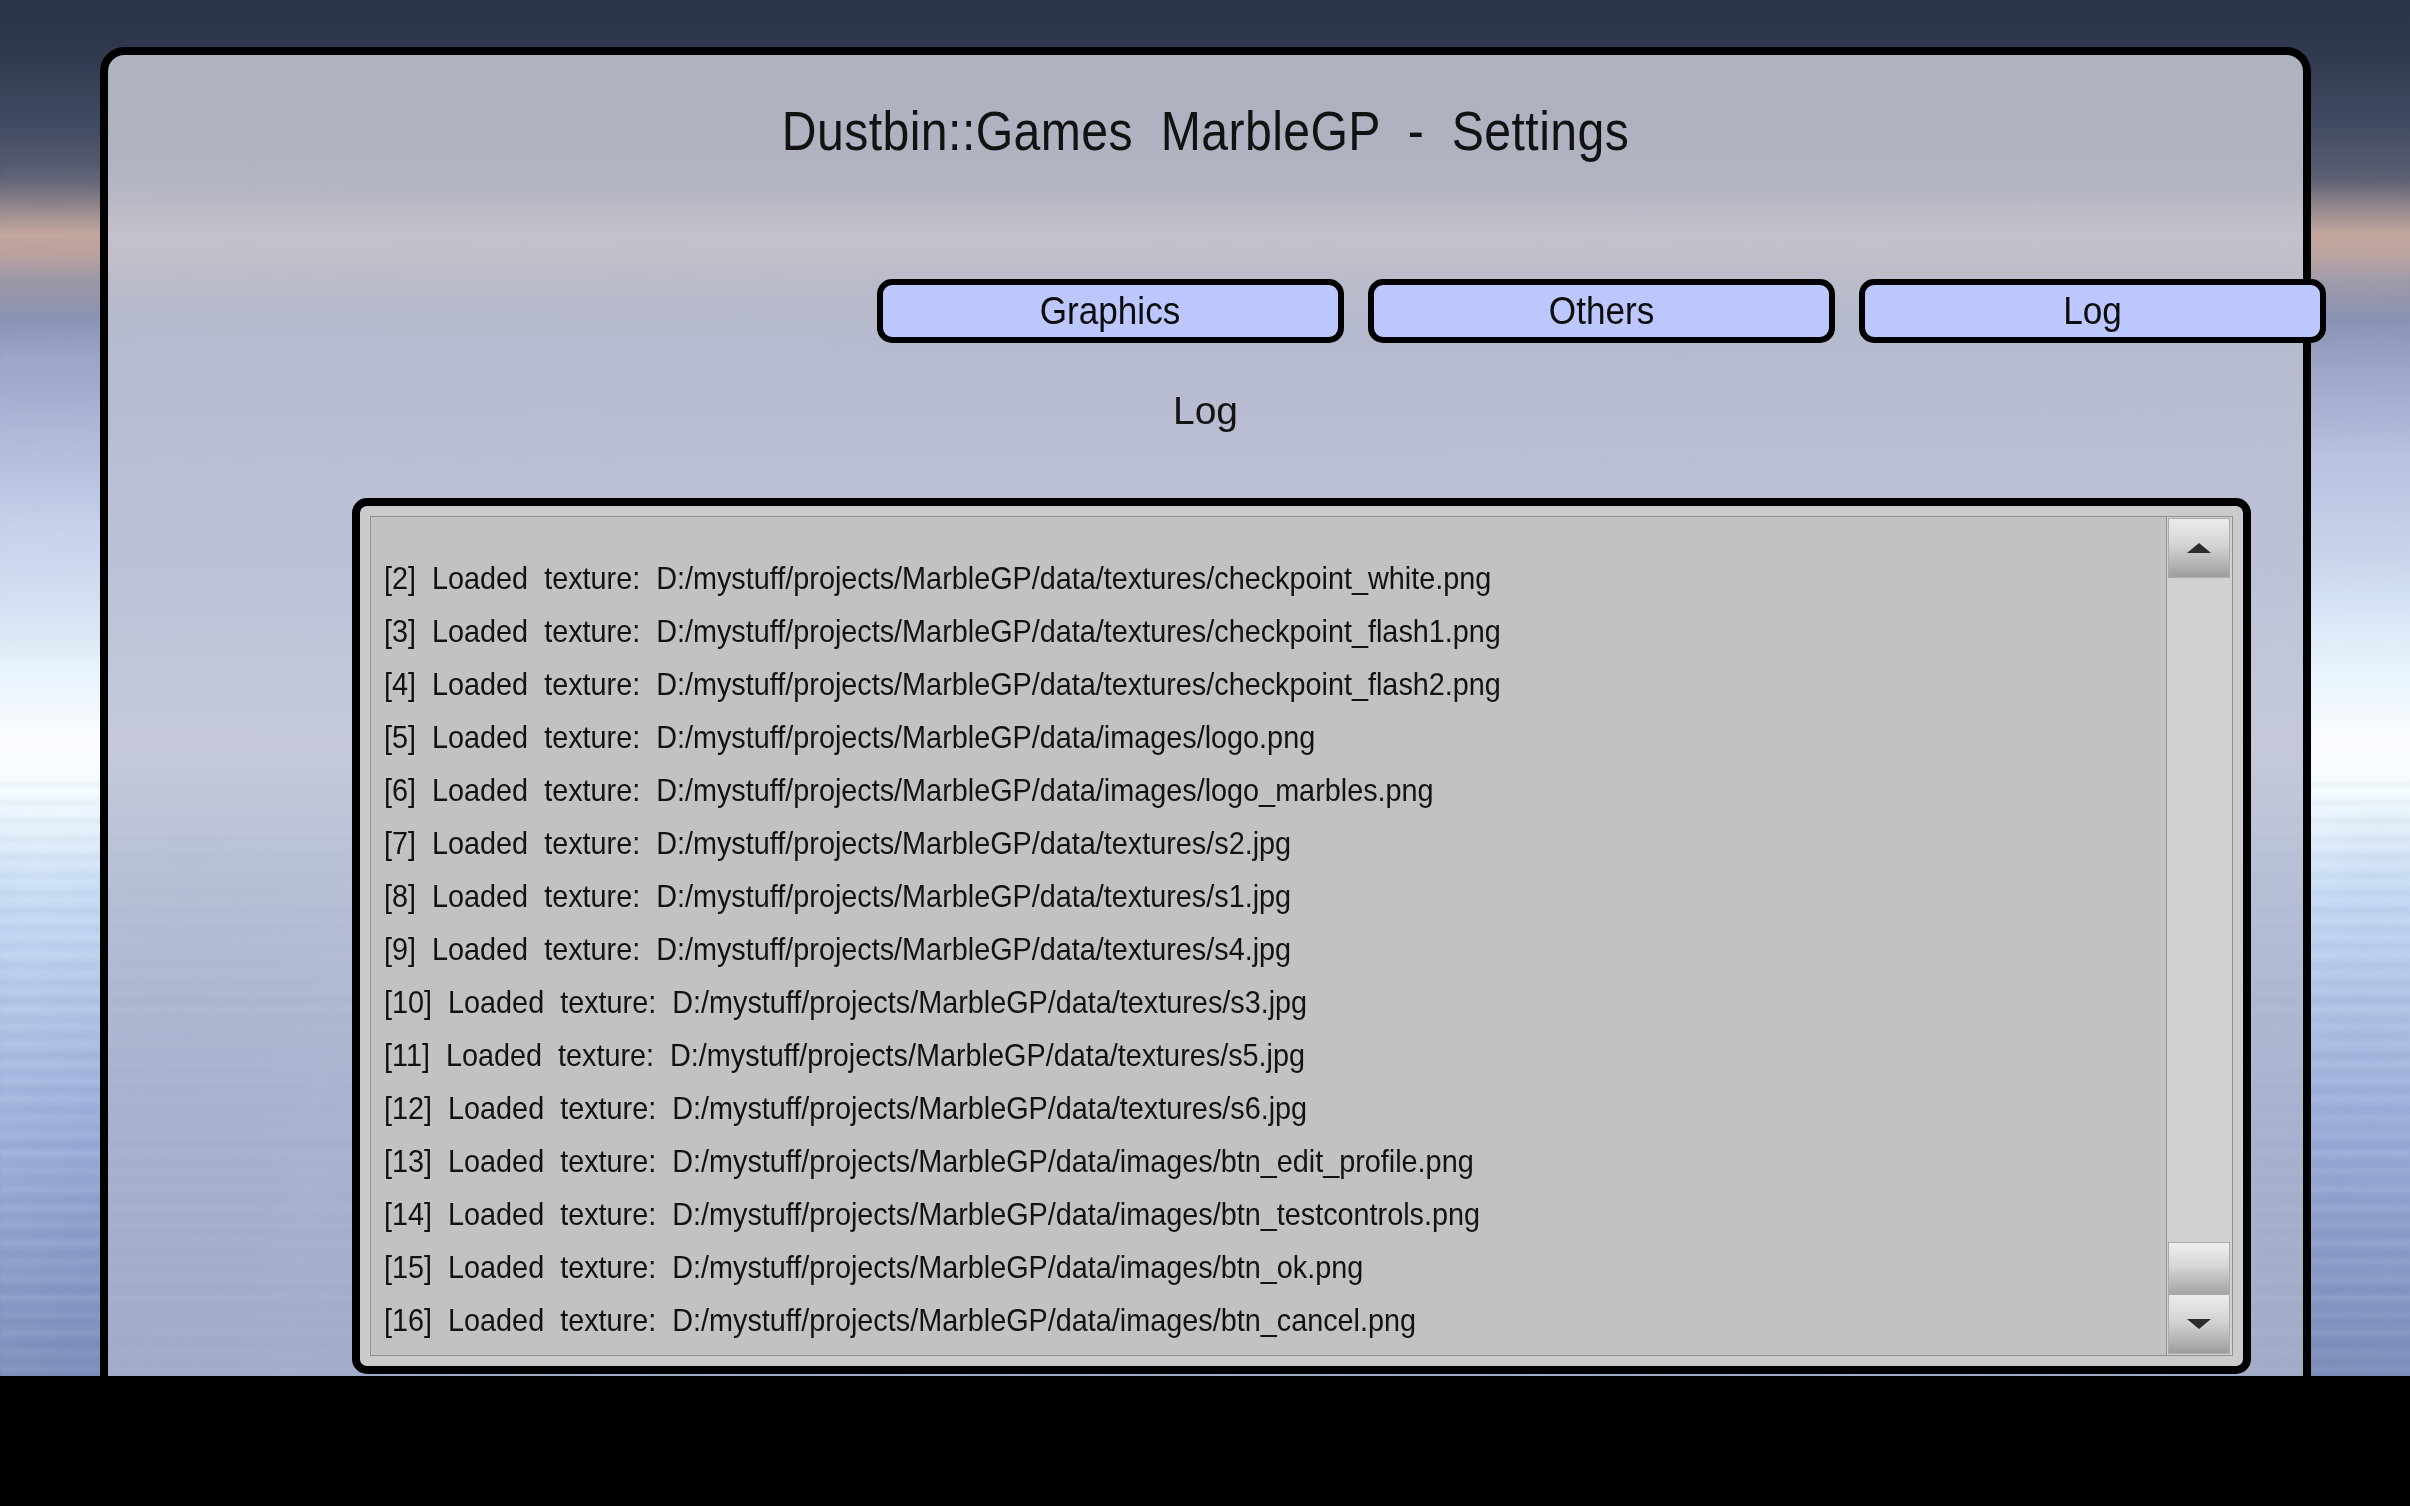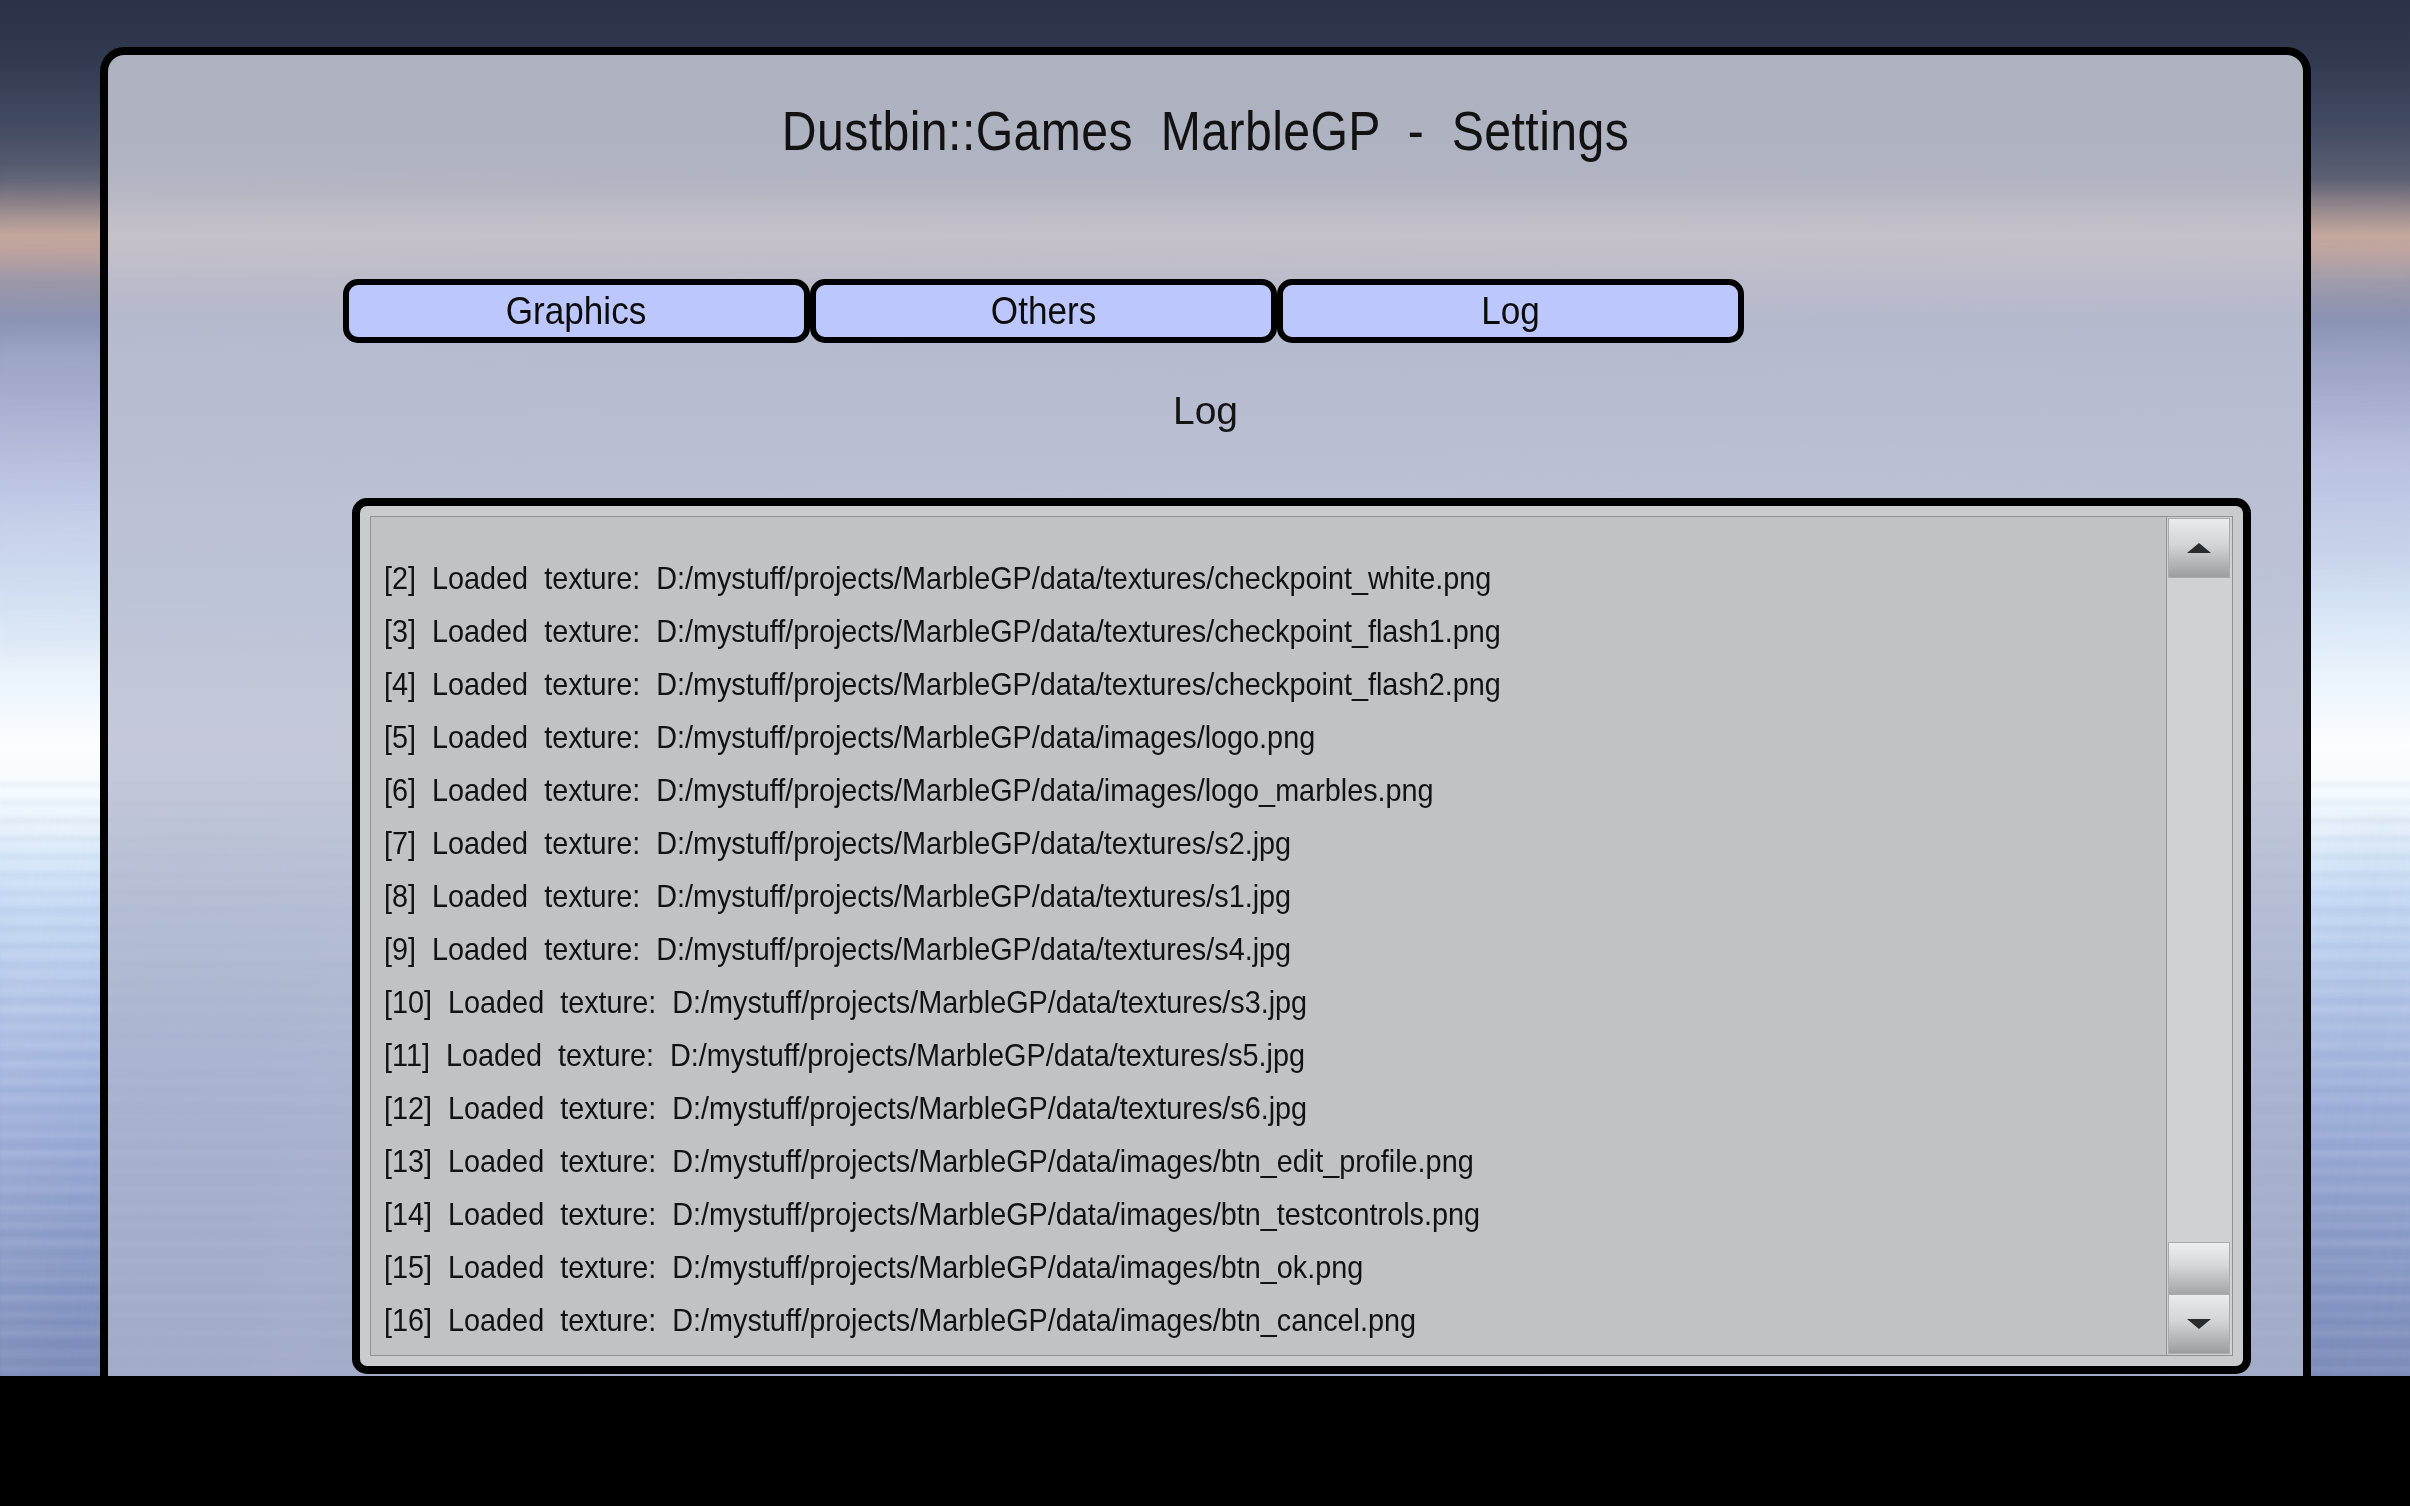--- a/index.html
+++ b/index.html
@@ -134,21 +134,22 @@
   }
 
   
   #tabrow {
     position: absolute;
     left: 235px;
     top: 224px;
     width: 1983px;
     height: 64px;
     display: flex;
-    justify-content: flex-start;
+    justify-content: flex-end;
+    gap: 24px;
   }
   .tab {
     width: 467px;
     height: 64px;
     box-sizing: border-box;
     border: 6.6px solid #000;
     border-radius: 15px;
     background: #bcc7fd;
     display: flex;
     align-items: center;

